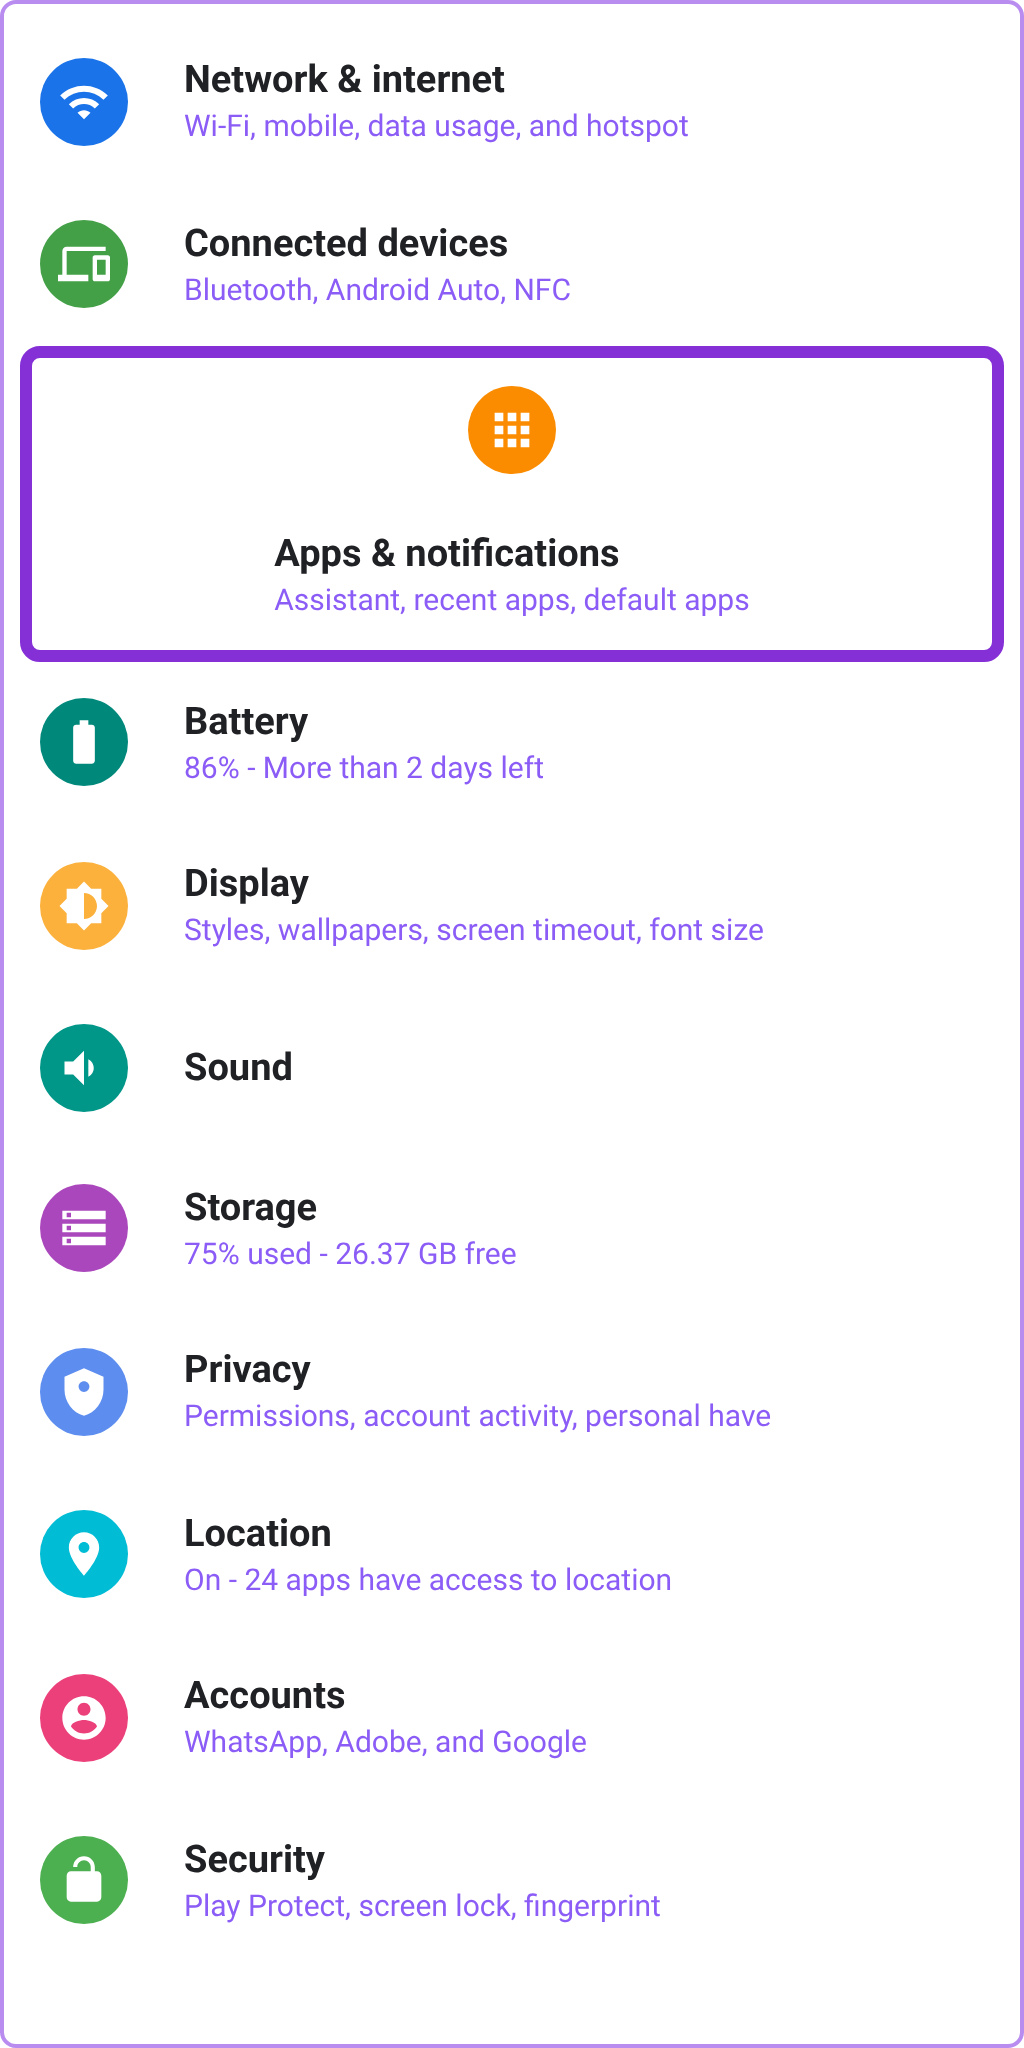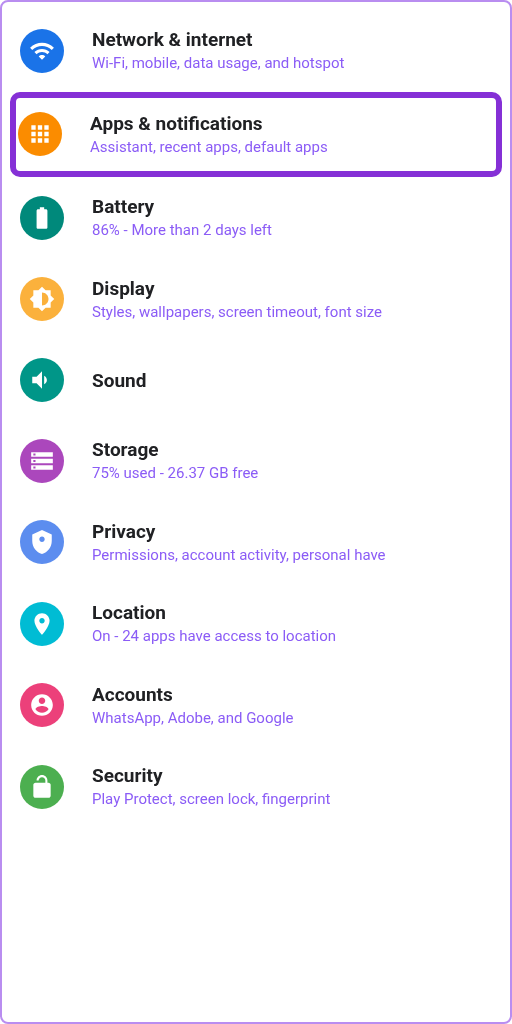--- a/index.html
+++ b/index.html
@@ -25,21 +25,22 @@
       display: flex;
       align-items: center;
       padding: 18px 18px;
       gap: 28px;
       cursor: pointer;
     }
     .settings-item.highlighted {
       border: 6px solid #8530d6;
       border-radius: 10px;
       margin: 0 8px;
-      padding: 14px 2px;
+      padding: 14px 14px;
+      flex-direction: column;
     }
     .icon-circle {
       width: 44px;
       height: 44px;
       min-width: 44px;
       border-radius: 50%;
       display: flex;
       align-items: center;
       justify-content: center;
     }
@@ -74,20 +75,31 @@
       <svg viewBox="0 0 24 24">
           <path d="M1 9l2 2c4.97-4.97 13.03-4.97 18 0l2-2C16.93 2.93 7.07 2.93 1 9zm8 8l3 3 3-3c-1.65-1.66-4.34-1.66-6 0zm-4-4l2 2c2.76-2.76 7.24-2.76 10 0l2-2C15.14 9.14 8.87 9.14 5 13z"></path>
         </svg>
     </div>
     <div class="text-block">
       <span class="title">Network &amp; internet</span>
       <span class="subtitle">Wi-Fi, mobile, data usage, and hotspot</span>
     </div>
   </div>
 
+  <div class="settings-item">
+    <div class="icon-circle" style="background:#43a047">
+      <svg viewBox="0 0 24 24">
+          <path d="M4 6h18V4H4c-1.1 0-2 .9-2 2v11H0v3h14v-3H4V6zm19 2h-6c-.55 0-1 .45-1 1v10c0 .55.45 1 1 1h6c.55 0 1-.45 1-1V9c0-.55-.45-1-1-1zm-1 9h-4v-7h4v7z"></path>
+        </svg>
+    </div>
+    <div class="text-block">
+      <span class="title">Connected devices</span>
+      <span class="subtitle">Bluetooth, Android Auto, NFC</span>
+    </div>
+  </div>
 
   <div class="settings-item highlighted">
     <div class="icon-circle" style="background:#fb8c00">
       <svg viewBox="0 0 24 24">
           <path d="M4 8h4V4H4v4zm6 12h4v-4h-4v4zm-6 0h4v-4H4v4zm0-6h4v-4H4v4zm6 0h4v-4h-4v4zm6-10v4h4V4h-4zm-6 4h4V4h-4v4zm6 6h4v-4h-4v4zm0 6h4v-4h-4v4z"></path>
         </svg>
     </div>
     <div class="text-block">
       <span class="title">Apps &amp; notifications</span>
       <span class="subtitle">Assistant, recent apps, default apps</span>

